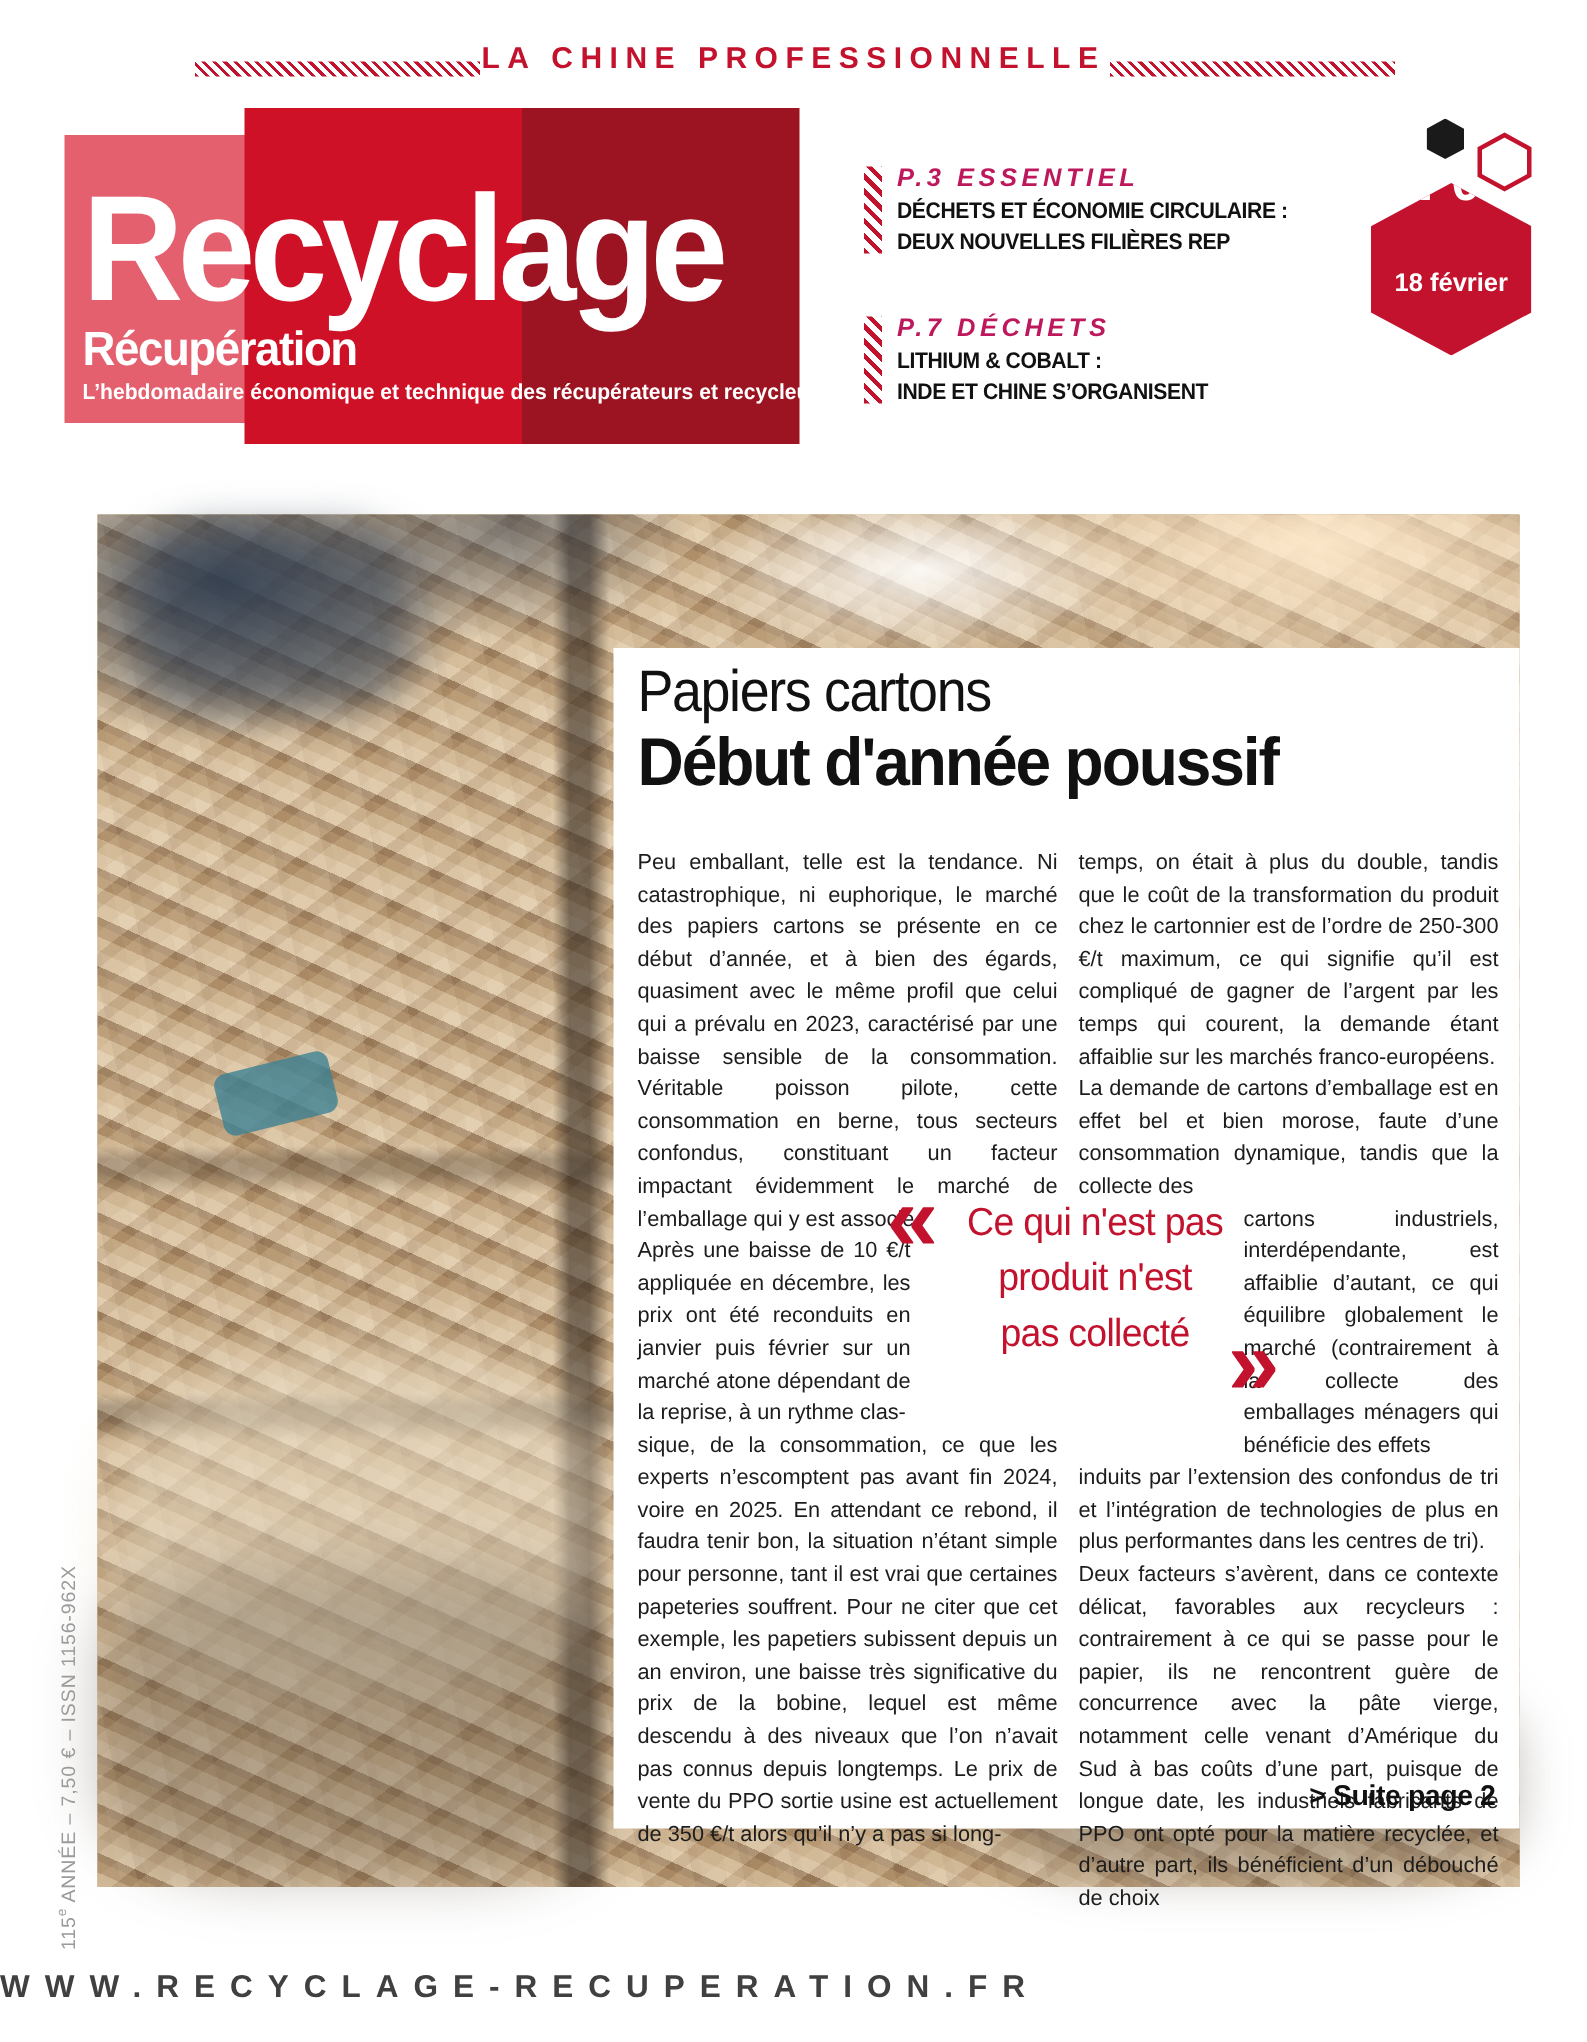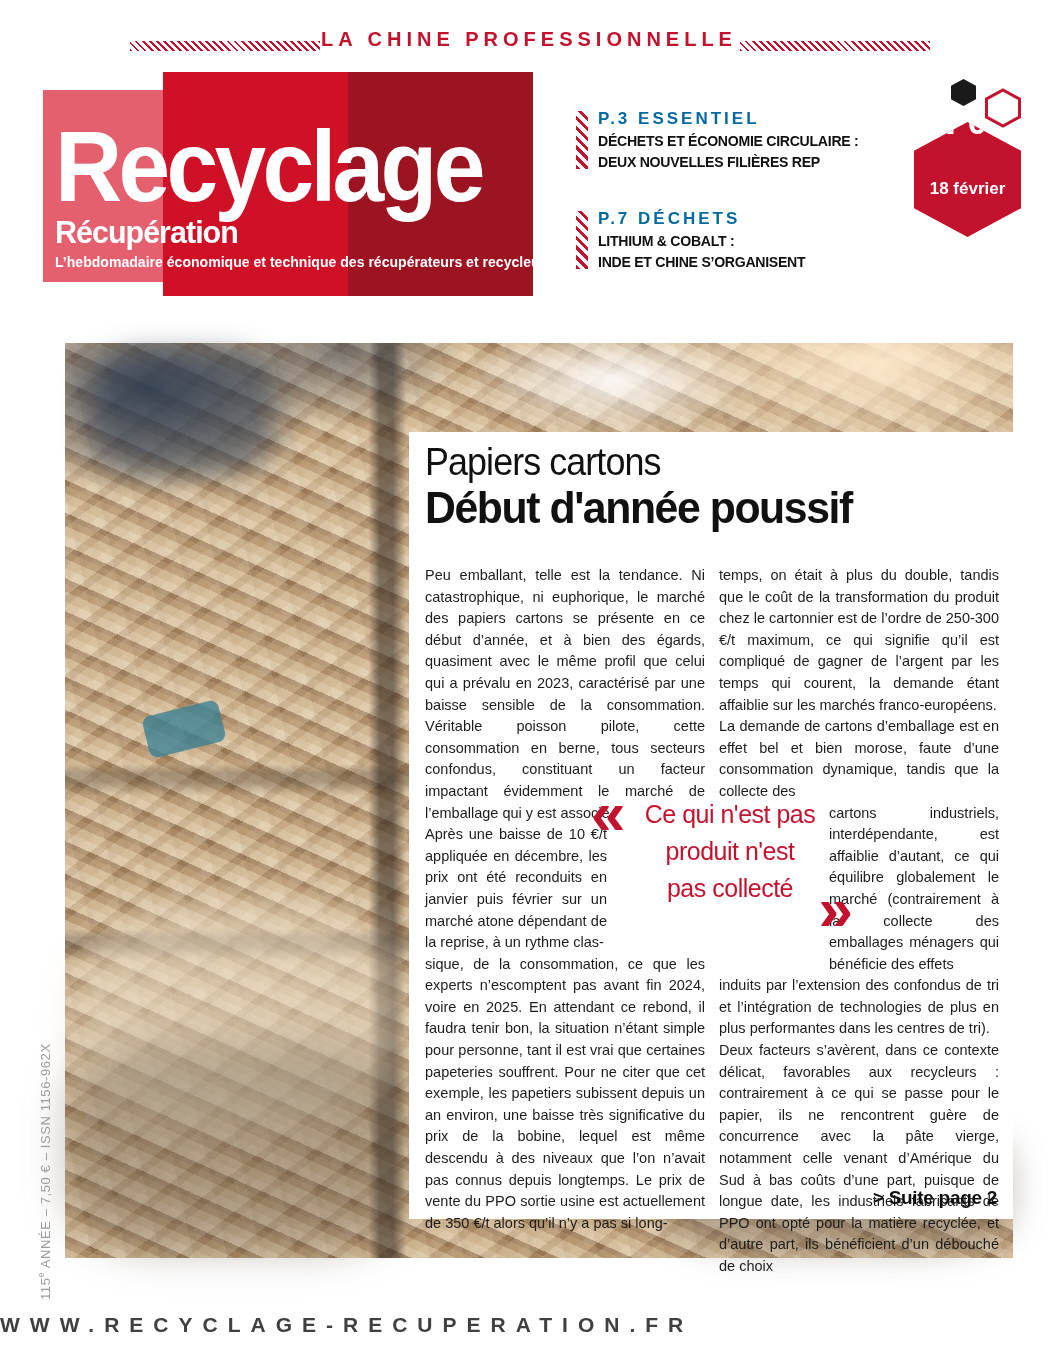--- a/index.html
+++ b/index.html
@@ -46,22 +46,22 @@
 
   
   .toc-item { position:absolute; left:576px; width:340px; }
   .toc-item.one { top:109px; }
   .toc-item.two { top:209px; }
   .hatch-v {
     position:absolute; left:0; top:2px; width:12px; height:58px;
     background:repeating-linear-gradient(45deg,#c3122d 0 3px,#ffffff 3px 7px);
   }
   .toc-title {
-    margin-left:22px; color:#0369a1; font-weight:bold;
-    font-size:17px; letter-spacing:3px; white-space:nowrap;
+    margin-left:22px; color:#be185d; font-weight:bold;
+    font-size:17px; letter-spacing:3px; white-space:nowrap;font-style:italic;
   }
   .toc-sub {
     margin-left:22px; color:#111; font-weight:bold; font-size:15px;
     line-height:19px; letter-spacing:-0.3px; transform:scaleX(.94);
     transform-origin:left top; white-space:nowrap; margin-top:2px;
   }
 
   
   .hex { clip-path:polygon(50% 0,100% 25%,100% 75%,50% 100%,0 75%,0 25%);gap:36px; }
   .hex-black { position:absolute; left:951px; top:79px; width:25px; height:27px; background:#1a1a1a; }

